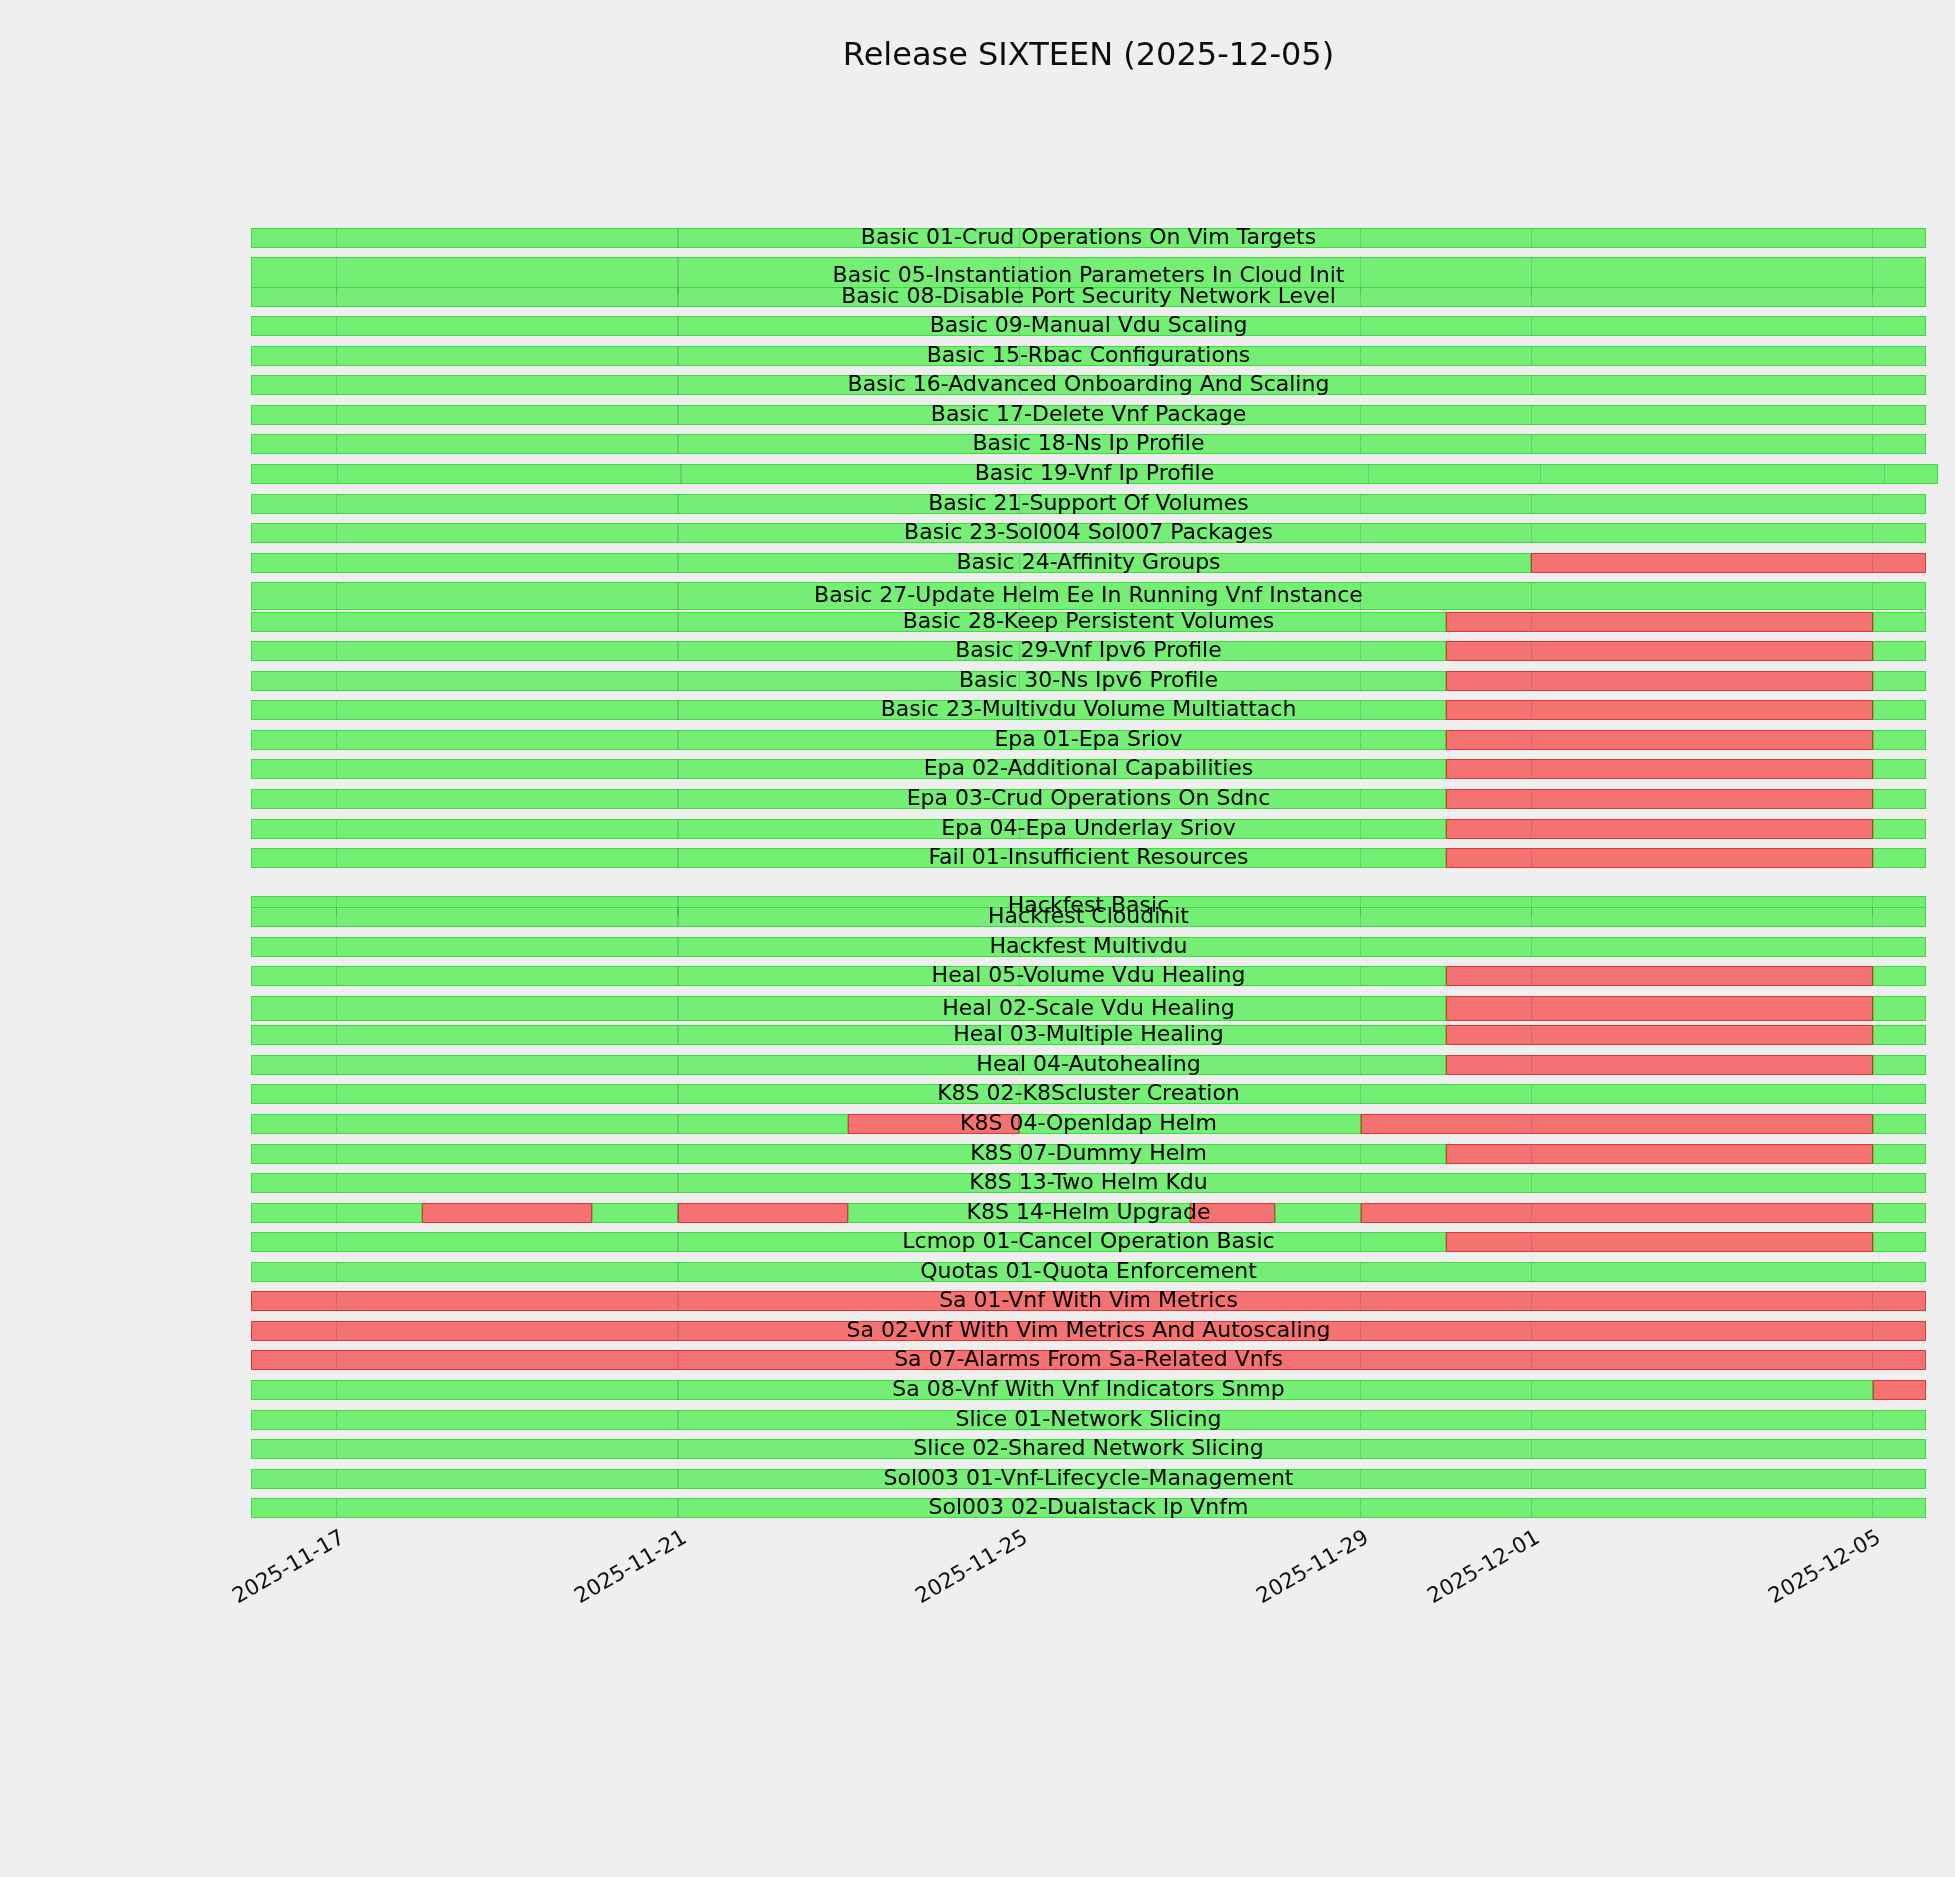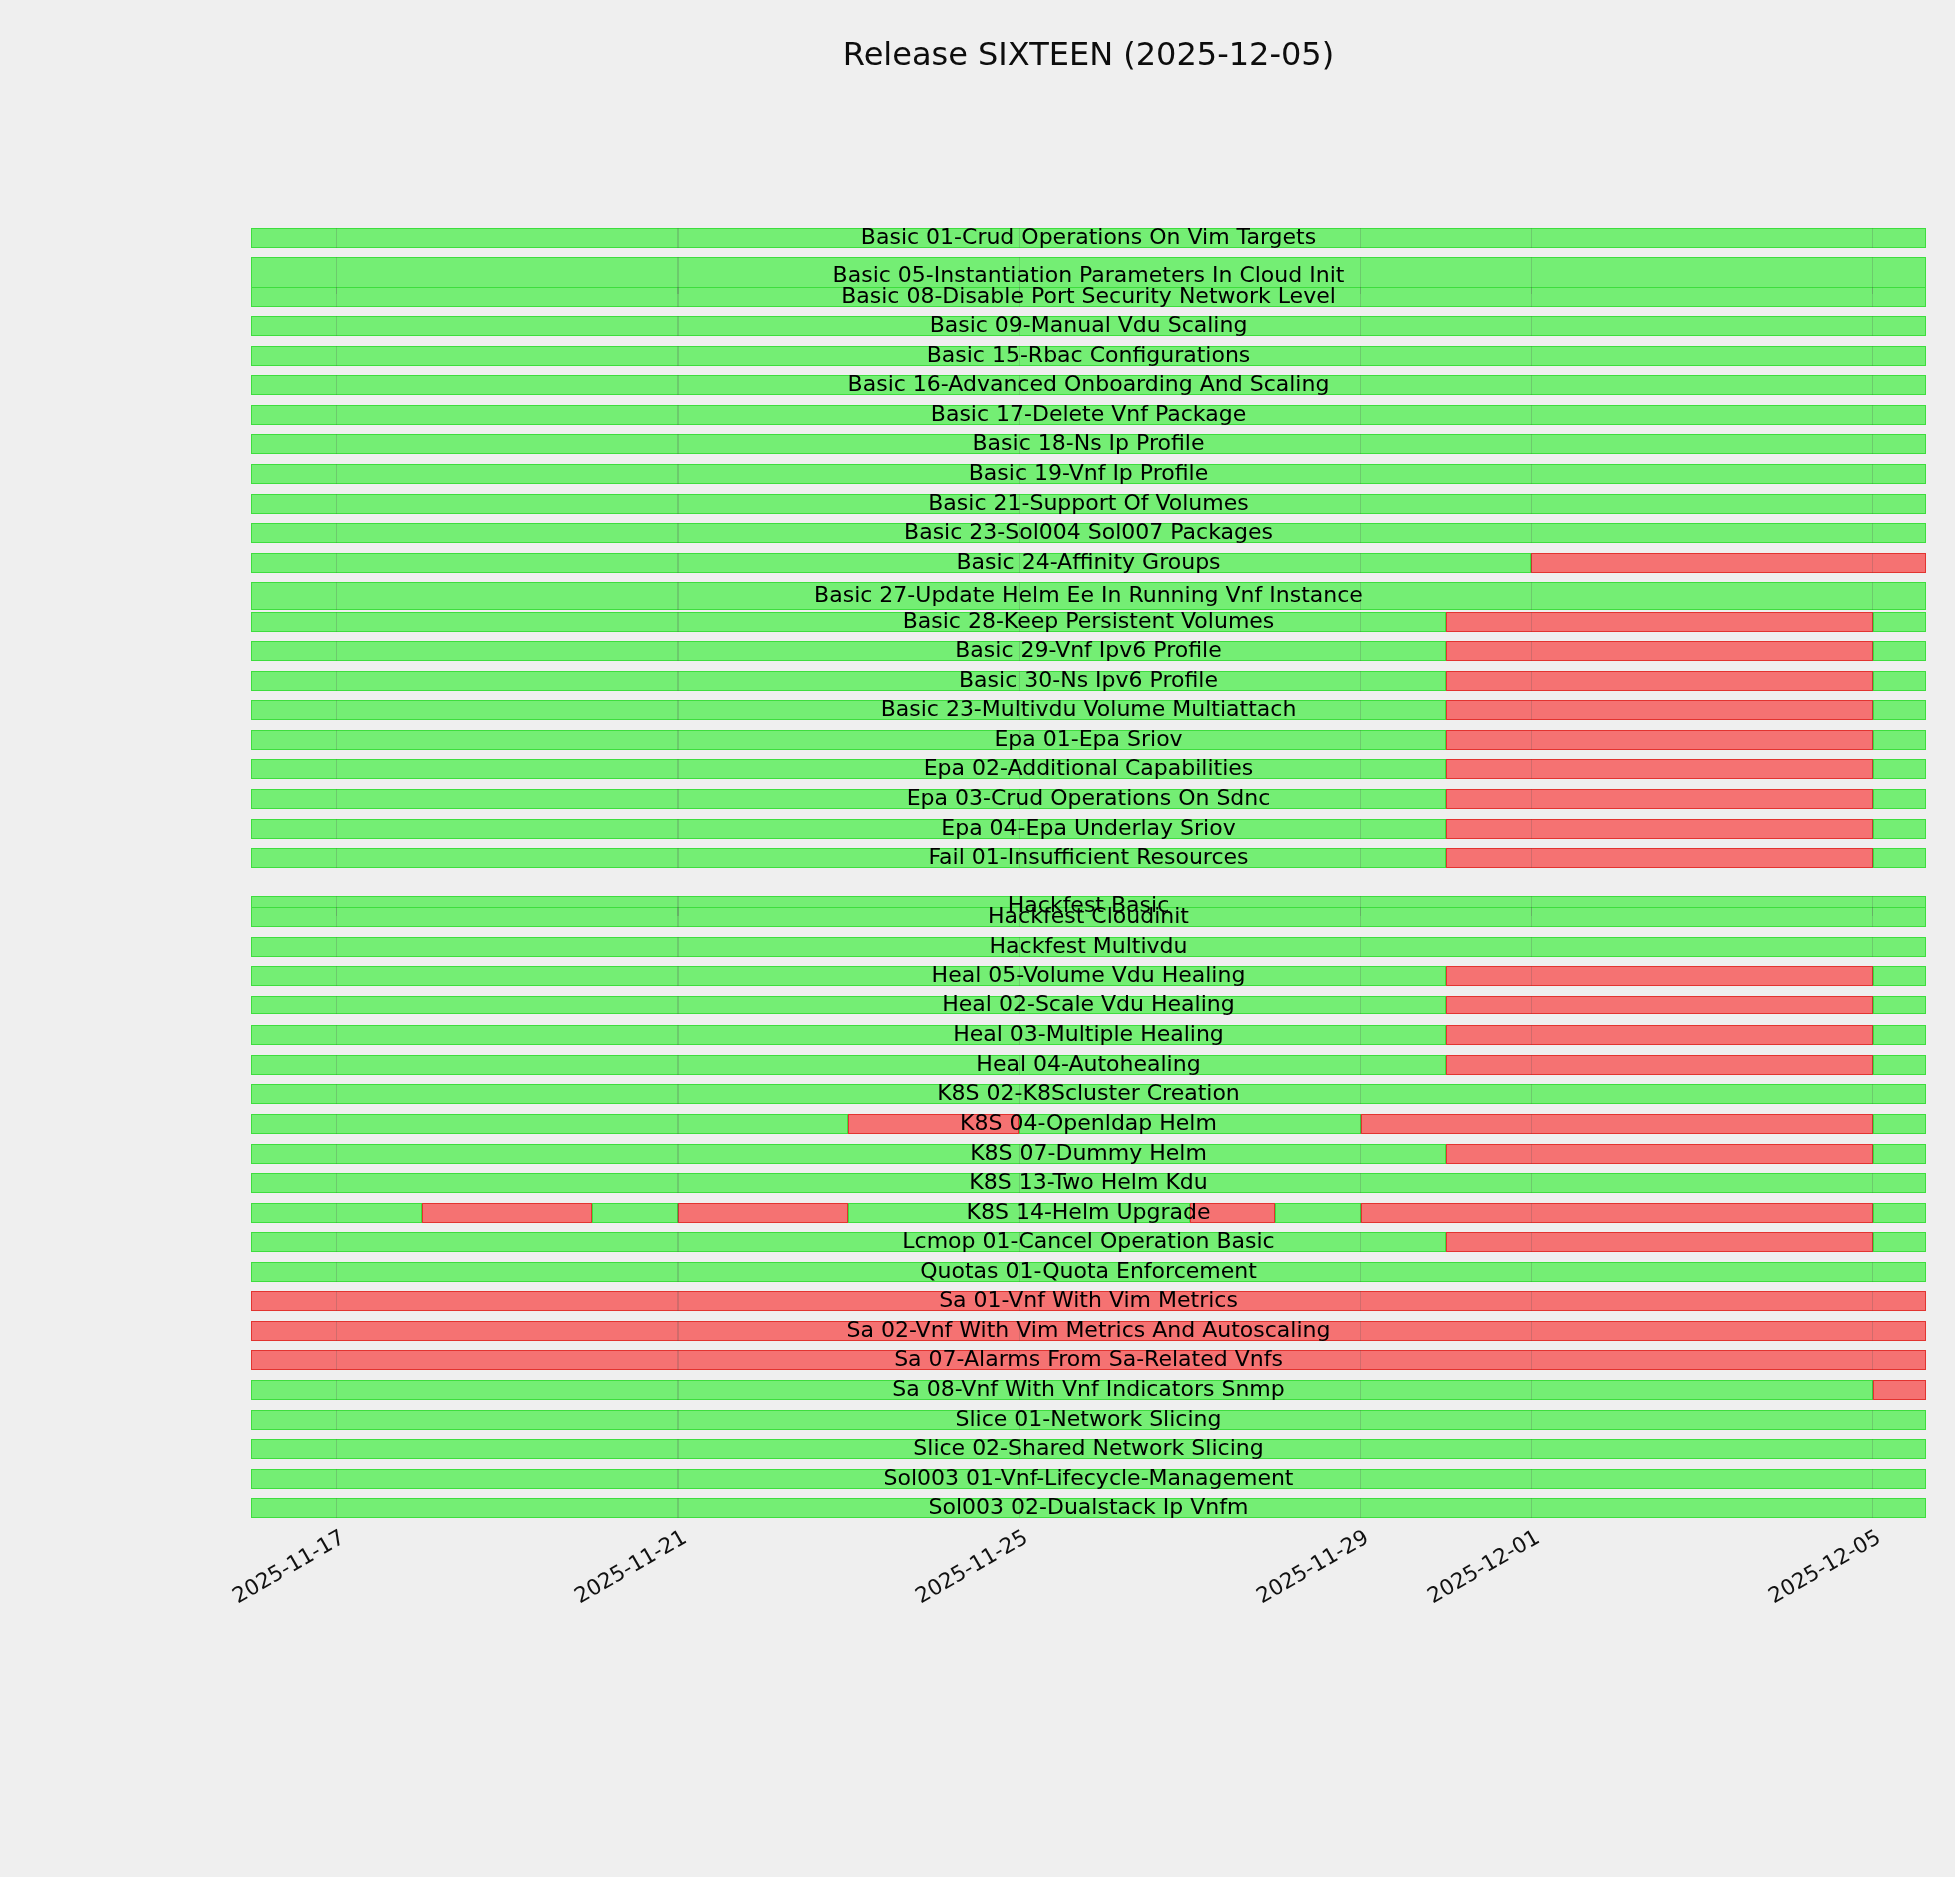--- a/index.html
+++ b/index.html
@@ -162,21 +162,21 @@
       <div class="row" style="top: 434px; height: 19.6px;">
         <div class="seg pass" style="left: 0%; width: 100%;"></div>
         <div class="gridline" style="left: 5.096%;"></div>
         <div class="gridline" style="left: 25.478%;"></div>
         <div class="gridline" style="left: 45.86%;"></div>
         <div class="gridline" style="left: 66.242%;"></div>
         <div class="gridline" style="left: 76.433%;"></div>
         <div class="gridline" style="left: 96.815%;"></div>
         <div class="bar-label">Basic 18-Ns Ip Profile</div>
       </div>
-      <div class="row" style="top: 464px; height: 19.6px;">
+      <div class="row" style="top: 464px; height: 19.6px; padding-left: 12px;">
         <div class="seg pass" style="left: 0%; width: 100%;"></div>
         <div class="gridline" style="left: 5.096%;"></div>
         <div class="gridline" style="left: 25.478%;"></div>
         <div class="gridline" style="left: 45.86%;"></div>
         <div class="gridline" style="left: 66.242%;"></div>
         <div class="gridline" style="left: 76.433%;"></div>
         <div class="gridline" style="left: 96.815%;"></div>
         <div class="bar-label">Basic 19-Vnf Ip Profile</div>
       </div>
       <div class="row" style="top: 494px; height: 19.6px;">
@@ -363,21 +363,21 @@
         <div class="seg fail" style="left: 71.338%; width: 25.478%;"></div>
         <div class="seg pass" style="left: 96.815%; width: 3.185%;"></div>
         <div class="gridline" style="left: 5.096%;"></div>
         <div class="gridline" style="left: 25.478%;"></div>
         <div class="gridline" style="left: 45.86%;"></div>
         <div class="gridline" style="left: 66.242%;"></div>
         <div class="gridline" style="left: 76.433%;"></div>
         <div class="gridline" style="left: 96.815%;"></div>
         <div class="bar-label">Heal 05-Volume Vdu Healing</div>
       </div>
-      <div class="row" style="top: 996px; height: 18px; text-decoration: underline;">
+      <div class="row" style="top: 996px; height: 25px; text-decoration: underline;">
         <div class="seg pass" style="left: 0%; width: 71.338%;"></div>
         <div class="seg fail" style="left: 71.338%; width: 25.478%;"></div>
         <div class="seg pass" style="left: 96.815%; width: 3.185%;"></div>
         <div class="gridline" style="left: 5.096%;"></div>
         <div class="gridline" style="left: 25.478%;"></div>
         <div class="gridline" style="left: 45.86%;"></div>
         <div class="gridline" style="left: 66.242%;"></div>
         <div class="gridline" style="left: 76.433%;"></div>
         <div class="gridline" style="left: 96.815%;"></div>
         <div class="bar-label">Heal 02-Scale Vdu Healing</div>

